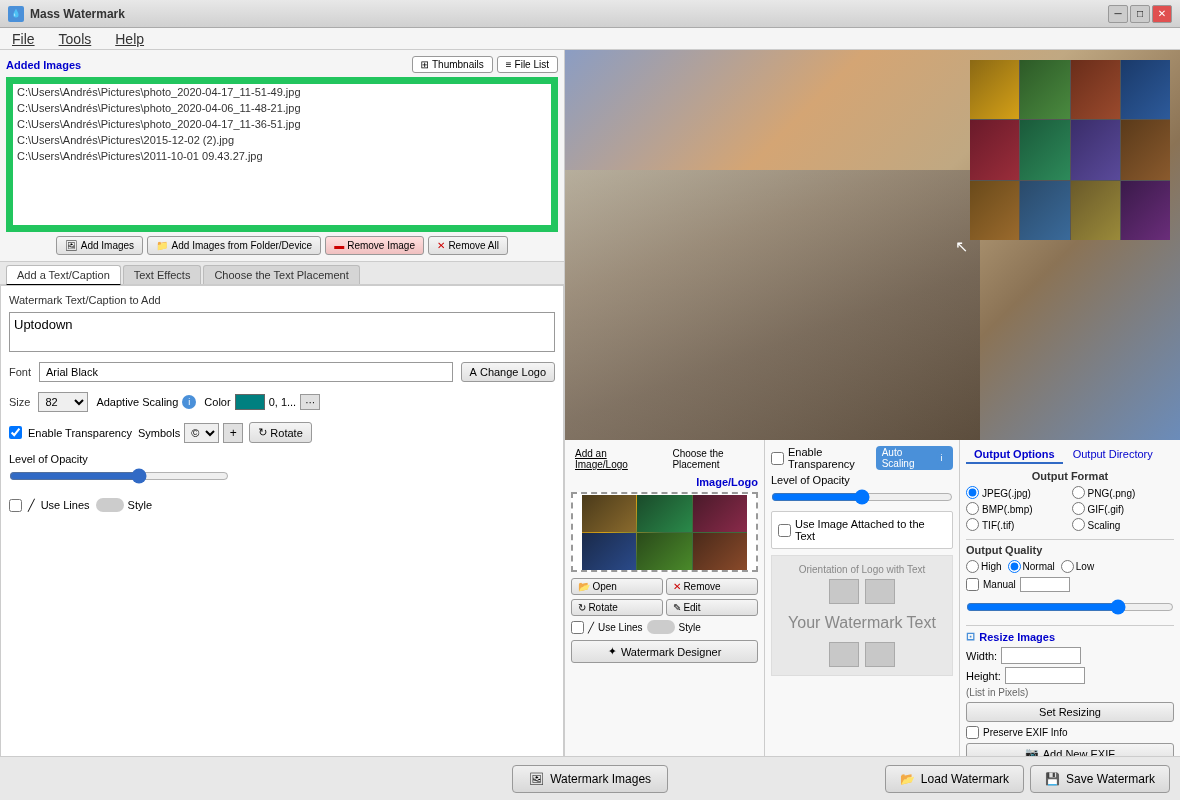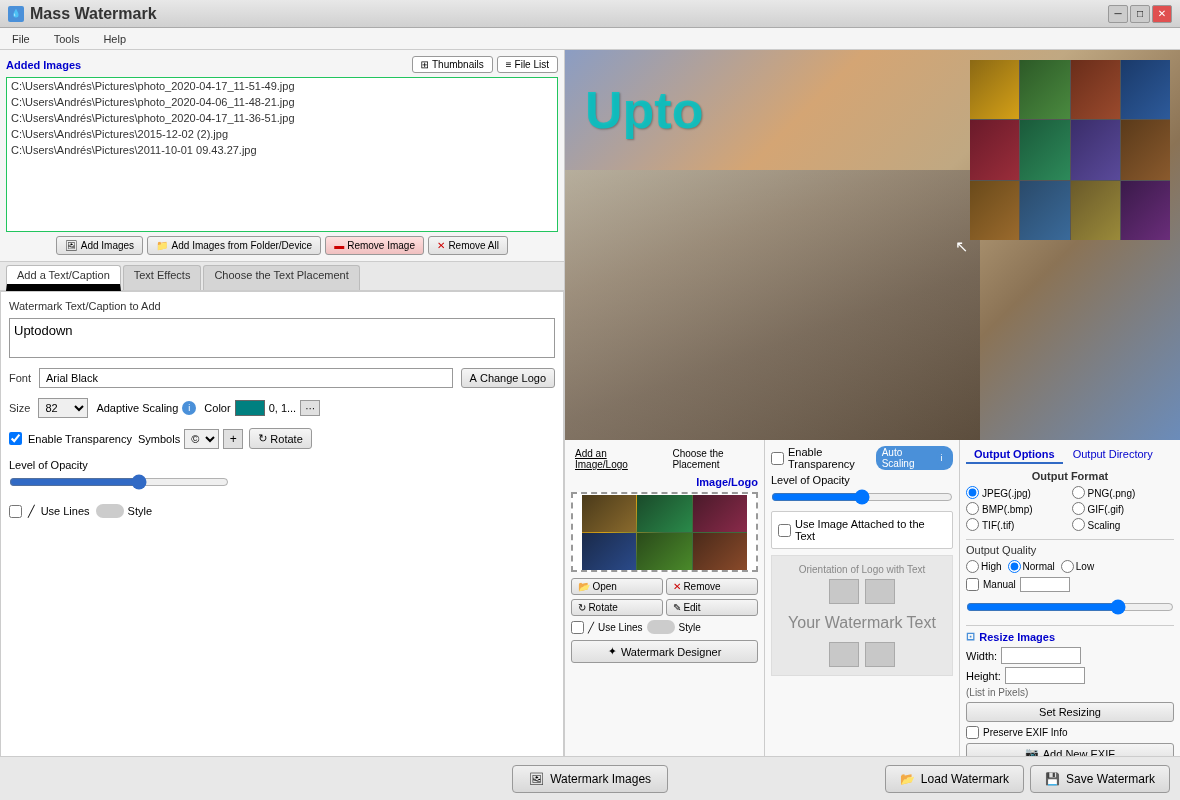--- a/index.html
+++ b/index.html
@@ -10,36 +10,36 @@
       background: linear-gradient(to bottom, #e8e8e8, #d0d0d0);
       border-bottom: 1px solid #aaa;
       padding: 4px 8px;
       display: flex;
       align-items: center;
       justify-content: space-between;
       height: 28px;
     }
     .title-bar-left { display: flex; align-items: center; gap: 6px; }
     .title-bar-icon { width: 16px; height: 16px; background: #4a90d9; border-radius: 2px; display: flex; align-items: center; justify-content: center; color: white; font-size: 9px; font-weight: bold; }
-    .title-text { font-size: 16px; font-weight: 600; color: #333; }
+    .title-text { font-size: 12px; font-weight: 600; color: #333; }
     .title-controls { display: flex; gap: 2px; }
     .title-btn { width: 20px; height: 18px; background: #ccc; border: 1px solid #999; border-radius: 2px; cursor: pointer; display: flex; align-items: center; justify-content: center; font-size: 10px; }
     .title-btn.close { background: #e05050; color: white; }
 
     
     .menu-bar {
       background: #f5f5f5;
       border-bottom: 1px solid #ccc;
       padding: 2px 8px;
       display: flex;
       gap: 16px;
       height: 22px;
       align-items: center;
     }
-    .menu-item { font-size: 11px; cursor: pointer; padding: 2px 4px; border-radius: 2px; color: #333; }
+    .menu-item { font-size: 14px; cursor: pointer; padding: 2px 4px; border-radius: 2px; color: #333; text-decoration: underline; }
 
     
     .main-container {
       display: flex;
       height: calc(800px - 50px);
       overflow: hidden;
     }
 
     
     .left-panel {
@@ -70,21 +70,21 @@
       border-radius: 3px;
       padding: 2px 8px;
       font-size: 10px;
       cursor: pointer;
       display: flex;
       align-items: center;
       gap: 3px;
     }
     .file-list-box {
       background: white;
-      border: 1px solid #22c55e;
+      border: 7px solid #22c55e;
       height: 155px;
       overflow-y: auto;
       font-size: 11px;
     }
     .file-item {
       padding: 2px 4px;
       cursor: pointer;
       color: #333;
       white-space: nowrap;
     }
@@ -127,21 +127,21 @@
     .tab {
       padding: 3px 10px;
       background: #d5d5d5;
       border: 1px solid #bbb;
       border-bottom: none;
       border-radius: 3px 3px 0 0;
       font-size: 11px;
       cursor: pointer;
       color: #333;
     }
-    .tab.active { background: white; border-bottom: 7px solid #000000; margin-bottom: -1px; z-index: 1; }
+    .tab.active { background: white; border-bottom: 1px solid #000000; margin-bottom: -1px; z-index: 1; }
     
     .tab-content {
       background: white;
       border: 1px solid #ccc;
       flex: 1;
       padding: 8px;
       overflow: auto;
     }
 
     
@@ -347,21 +347,21 @@
       flex: 1;
       padding: 6px;
       border-right: 1px solid #ccc;
       background: #f8f8f8;
     }
     .enable-transparency-row { display: flex; align-items: center; gap: 4px; font-size: 11px; margin-bottom: 4px; }
     .auto-scaling-badge {
       background: #4a90d9;
       color: white;
       padding: 1px 6px;
-      border-radius: 9px;
+      border-radius: 4px;
       font-size: 10px;
       margin-left: auto;
       display: flex; align-items: center; gap: 11px;
     }
     .level-opacity { font-size: 11px; margin-bottom: 3px; }
     .wm-slider { width: 100%; }
     .use-image-row {
       display: flex; align-items: center; gap: 4px; font-size: 11px;
       border: 1px solid #ccc;
       background: white;
@@ -392,21 +392,21 @@
     .output-tabs { display: flex; gap: 2px; margin-bottom: 6px; }
     .output-tab { font-size: 11px; cursor: pointer; padding: 2px 8px; color: #0000cc; }
     .output-tab.active { font-weight: 600; border-bottom: 2px solid #316ac5; }
     
     .output-format-section { margin-bottom: 8px; }
     .output-format-title { font-size: 11px; font-weight: 600; text-align: center; margin-bottom: 4px; color: #333; }
     .format-grid { display: grid; grid-template-columns: 1fr 1fr; gap: 3px; }
     .format-option { display: flex; align-items: flex-end; gap: 3px; font-size: 10px; }
     
     .output-quality-section { margin-bottom: 8px; }
-    .quality-title { font-size: 11px; font-weight: 400; margin-bottom: 4px; color: #333; }
+    .quality-title { font-size: 11px; font-weight: 700; margin-bottom: 4px; color: #333; }
     .quality-options { display: flex; align-items: center; gap: 6px; margin-bottom: 4px; }
     .quality-option { display: flex; align-items: center; gap: 2px; font-size: 10px; }
     .manual-row { display: flex; align-items: center; gap: 4px; font-size: 10px; margin-bottom: 4px; }
     .manual-input { width: 50px; border: 1px solid #999; padding: 1px 3px; font-size: 10px; }
     .quality-slider { width: 100%; margin-top: 3px; }
     
     .resize-section { }
     .resize-title { font-size: 11px; font-weight: 600; color: #0000cc; margin-bottom: 4px; display: flex; align-items: center; gap: 4px; }
     .resize-row { display: flex; align-items: center; gap: 4px; font-size: 11px; margin-bottom: 3px; }
     .resize-input { width: 80px; border: 1px solid #999; padding: 2px 4px; font-size: 10px; }
@@ -628,21 +628,20 @@
           </div>
         </div>
       </div>
     </div>
   </div>
 
   <div class="right-panel">
 
     <div class="preview-section">
       <div class="preview-bg">
-        <div class="preview-watermark">Upto</div>
         <div class="preview-people" style="background: linear-gradient(160deg, #c5bda8 0%, #a0907a 30%, #7a6a58 60%, #5a4a38 100%); position: absolute; bottom: 0; left: 0; right: 200px; height: 270px;"></div>
         <div style="position: absolute; bottom: 0; left: 0; right: 200px; height: 270px; background: linear-gradient(to right, rgba(150,140,130,0.3), rgba(100,90,80,0.2));"></div>
         <div class="preview-grid">
           <div class="grid-cell"></div>
           <div class="grid-cell"></div>
           <div class="grid-cell"></div>
           <div class="grid-cell"></div>
           <div class="grid-cell"></div>
           <div class="grid-cell"></div>
           <div class="grid-cell"></div>

